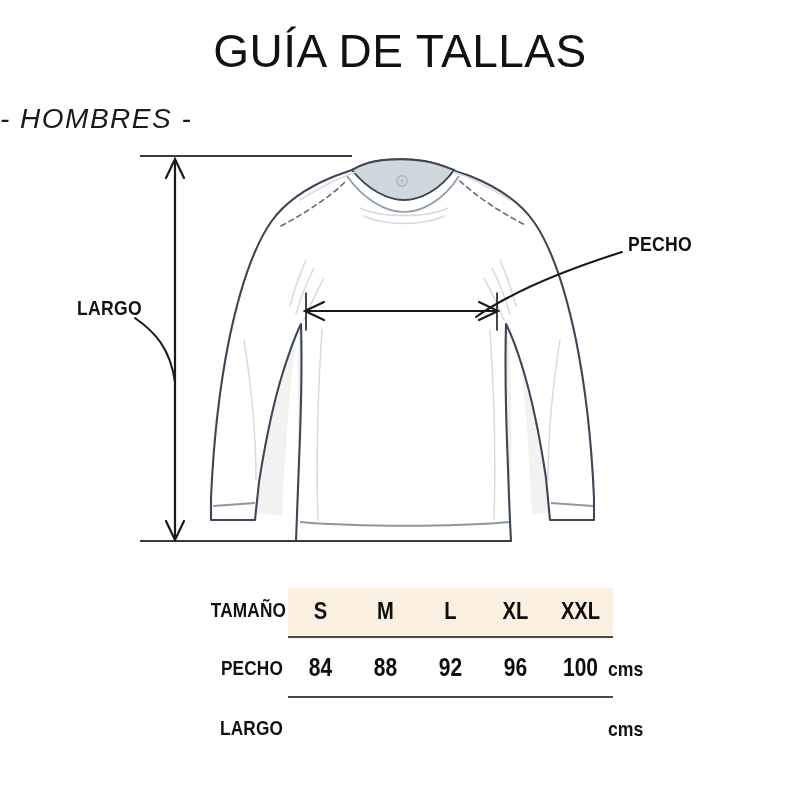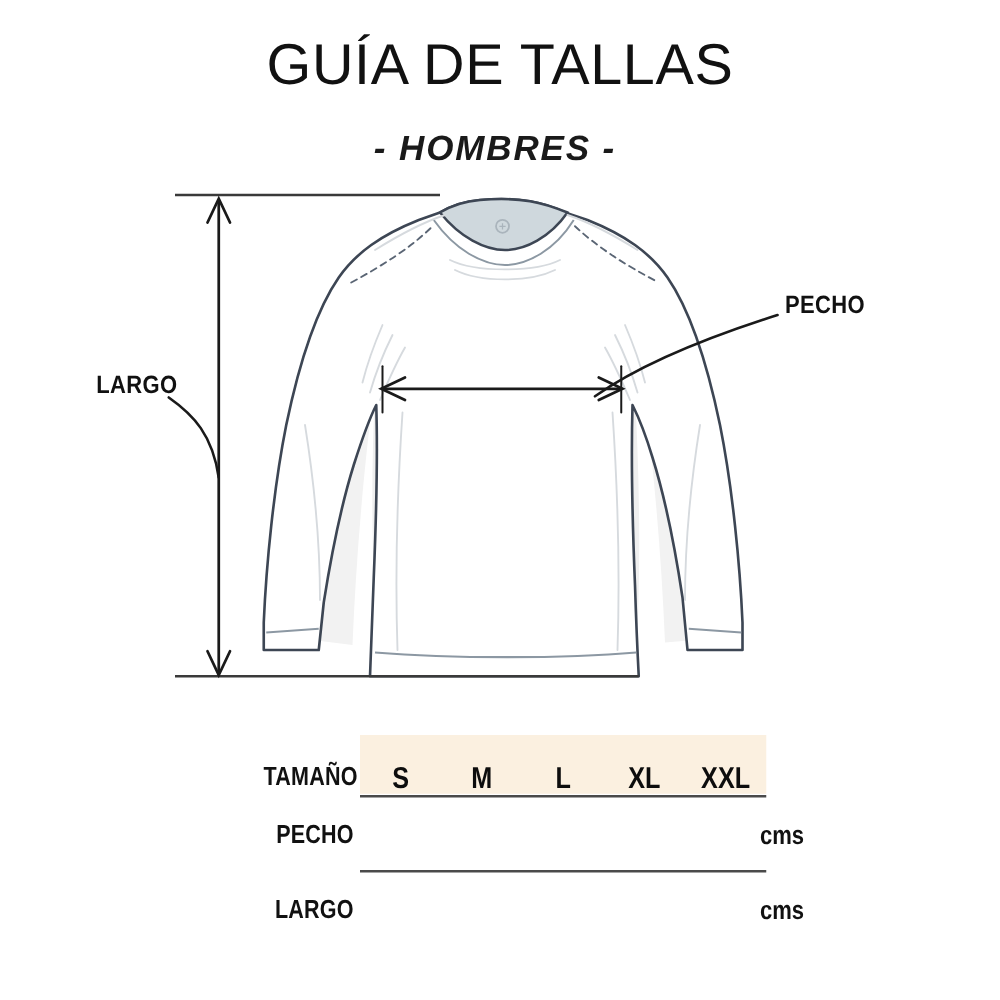--- a/index.html
+++ b/index.html
@@ -10,22 +10,22 @@
   }
   .stage{position:absolute;inset:0;width:800px;height:800px;border-radius:31px;}
 
   
   .title{
     position:absolute;left:0;top:24px;width:800px;text-align:center;
     font-size:46px;font-weight:400;letter-spacing:.5px;color:#111111;
     font-family:"Liberation Sans", sans-serif;
   }
   .subtitle{
-    position:absolute;left:0;top:103px;width:792px;text-align:center;
-    font-size:28px;font-weight:bold;font-style:italic;letter-spacing:1.5px;
+    position:absolute;left:0;top:103px;width:792px;text-align:left;
+    font-size:28px;font-weight:normal;font-style:italic;letter-spacing:1.5px;
     color:#1a1a1a;font-family:"Liberation Sans", sans-serif;
   }
 
   
   .illo{position:absolute;left:0;top:0;width:800px;height:580px;}
 
   
   .callout{
     position:absolute;font-weight:bold;color:#111111;
     font-family:"Liberation Sans", sans-serif;
@@ -36,21 +36,21 @@
   .callout.largo{left:77px;top:297px;font-size:20px;}
   .callout.pecho{left:628px;top:233px;font-size:20px;}
 
   
   .table{position:absolute;left:195px;top:588px;width:470px;height:172px;}
   .hdr-band{
     position:absolute;left:93px;top:0;width:325px;height:47px;
     background:#fbf0e0;
   }
   .trow{position:absolute;left:0;width:470px;height:56px;}
-  .trow.r0{top:12px;height:47px;}
+  .trow.r0{top:0;height:47px;}
   .trow.r1{top:52px;}
   .trow.r2{top:112px;}
 
   .rowlabel{
     position:absolute;left:0;width:88px;text-align:right;
     font-weight:bold;font-size:21px;color:#111111;
     font-family:"Liberation Sans", sans-serif;
     transform:scaleX(.82);transform-origin:right center;
     letter-spacing:.2px;white-space:nowrap;
   }
@@ -210,20 +210,27 @@
         <div class="cell">L</div>
         <div class="cell">XL</div>
         <div class="cell">XXL</div>
       </div>
     </div>
 
     <div class="divider d1"></div>
 
     <div class="trow r1">
       <div class="rowlabel">PECHO</div>
+      <div class="cells">
+        <div class="cell">84</div>
+        <div class="cell">88</div>
+        <div class="cell">92</div>
+        <div class="cell">96</div>
+        <div class="cell">100</div>
+      </div>
       <div class="unit">cms</div>
     </div>
 
     <div class="divider d2"></div>
 
     <div class="trow r2">
       <div class="rowlabel">LARGO</div>
       <div class="unit">cms</div>
     </div>
 

